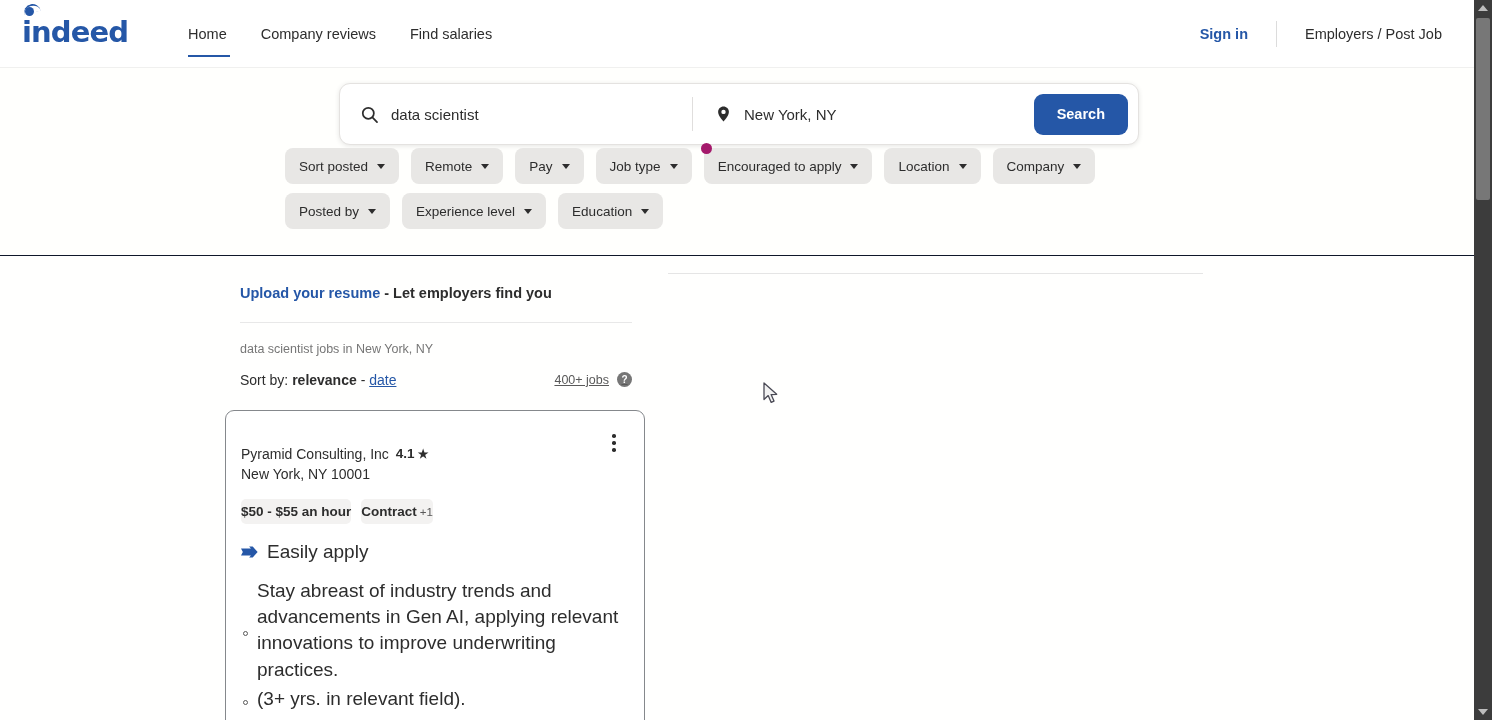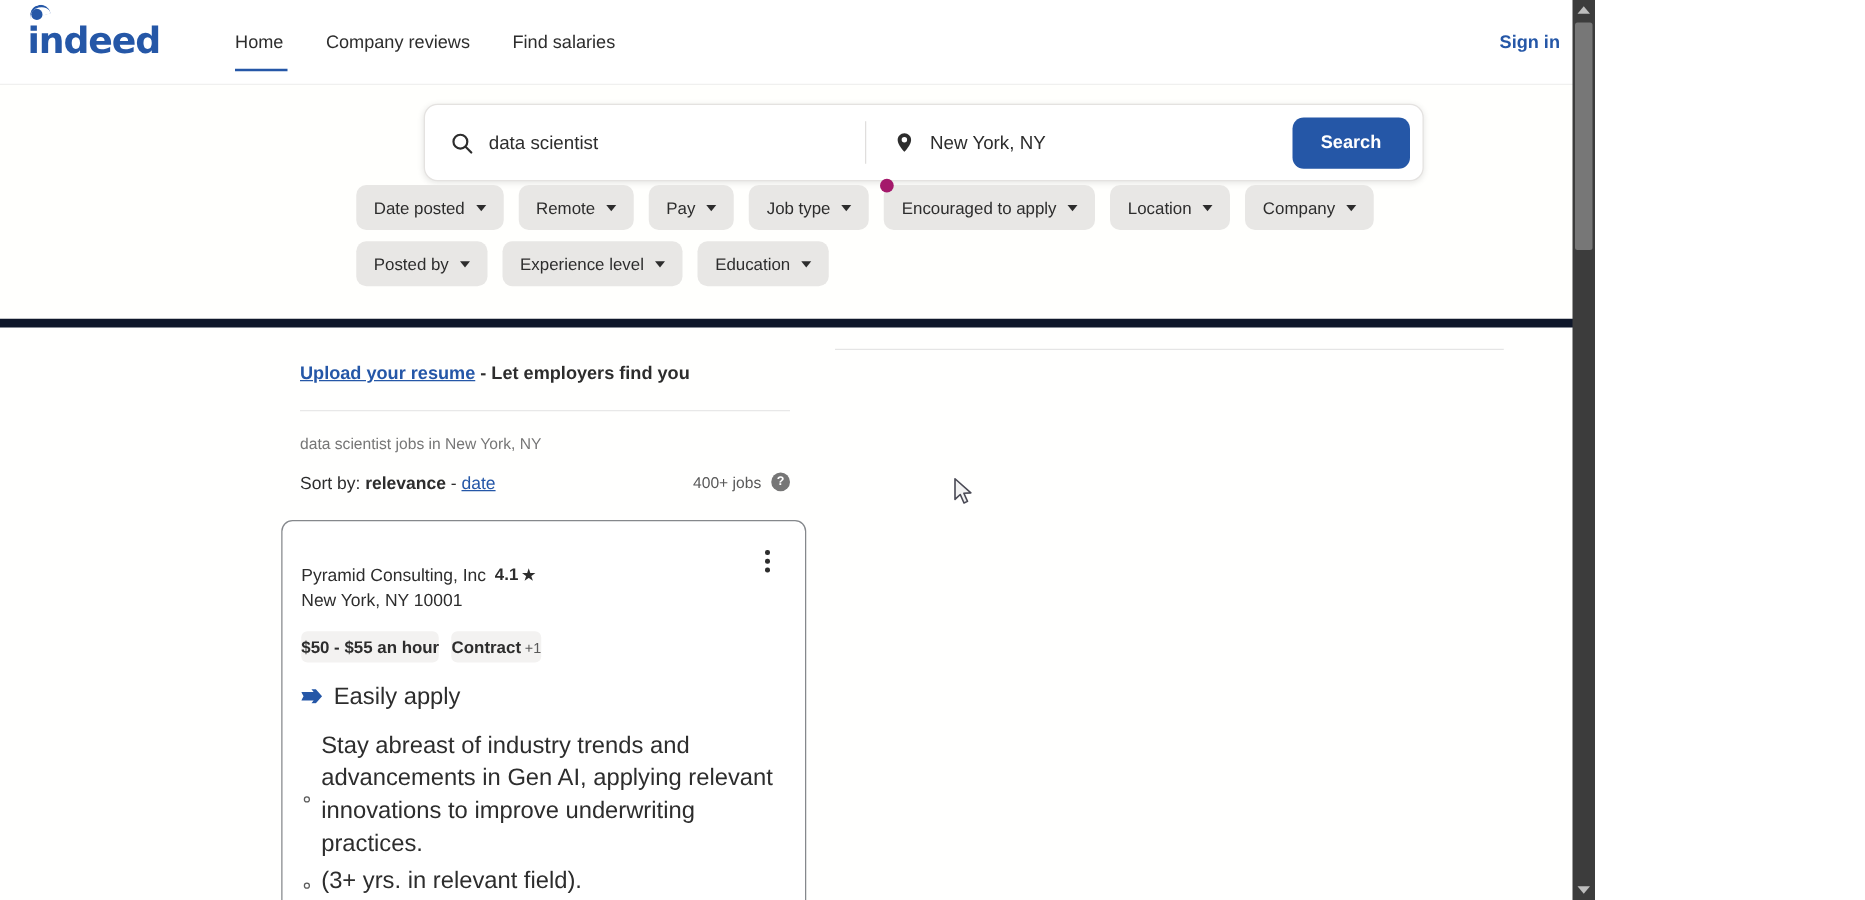--- a/index.html
+++ b/index.html
@@ -4,22 +4,22 @@
 <style>
   * { box-sizing: border-box; margin: 0; padding: 0; }
   html, body {
     width: 1492px; height: 720px;
     overflow: hidden;
     background: #fff;
     font-family: "Liberation Sans", sans-serif;
   }
   #viewport {
     position: relative;
-    width: 1276px; height: 720px;
-    background: #be185d;
+    width: 1492px; height: 720px;
+    background: #f97316;
     overflow: hidden;
   }
   #page {
     position: absolute;
     top: 0; left: 0;
     width: 1474px; height: 720px;
     background: #fffffe;
     overflow: hidden;
   }
 
@@ -116,21 +116,21 @@
     padding: 0 0 0 28px;
     cursor: pointer;
     white-space: nowrap;
   }
 
   
   .search-band {
     background: #fffffd;
     padding-top: 15px;
     padding-bottom: 17px;
-    border-bottom: 7px solid #0f172a;
+    border-bottom: 1px solid #0f172a;
   }
   .searchbar {
     width: 800px;
     margin-left: 339px;
     height: 62px;
     background: #fff;
     border: 1px solid #e4e2e0;
     border-radius: 11px;
     box-shadow: 0 1px 5px rgba(0,0,0,0.10);
     display: flex;
@@ -250,21 +250,20 @@
   }
 
   .resume-line {
     font-size: 14.5px;
     line-height: 1.3;
     margin-left: 15px;
   }
   .resume-link {
     color: #2557a7;
     font-weight: 700;
-    text-decoration: underline;
     cursor: pointer;
   }
   .resume-rest {
     color: #2d2d2d;
     font-weight: 700;
   }
   .hr-thin {
     height: 1px;
     background: #e8e8e8;
     margin: 19px 0 0 15px;
@@ -291,20 +290,21 @@
     text-decoration: underline;
     cursor: pointer;
   }
   .jobcount {
     margin-left: auto;
     font-size: 12.5px;
     color: #595959;
     display: flex;
     align-items: center;
     gap: 8px;
+    text-decoration: underline;
   }
   .help-icon {
     width: 15px; height: 15px;
     border-radius: 50%;
     background: #767676;
     color: #fff;
     font-size: 10px;
     font-weight: 700;
     display: flex;
     align-items: center;
@@ -512,21 +512,21 @@
             </svg>
           </span>
           <input type="text" value="New York, NY" style="">
         </div>
         <button class="search-btn">Search</button>
       </div>
 
       <div class="filters">
         <div class="filter-row">
           <button class="chip">
-            <span>Date posted</span>
+            <span>Sort posted</span>
             <span class="caret"></span>
           </button>
           <button class="chip">
             <span>Remote</span>
             <span class="caret"></span>
           </button>
           <button class="chip">
             <span>Pay</span>
             <span class="caret"></span>
           </button>

